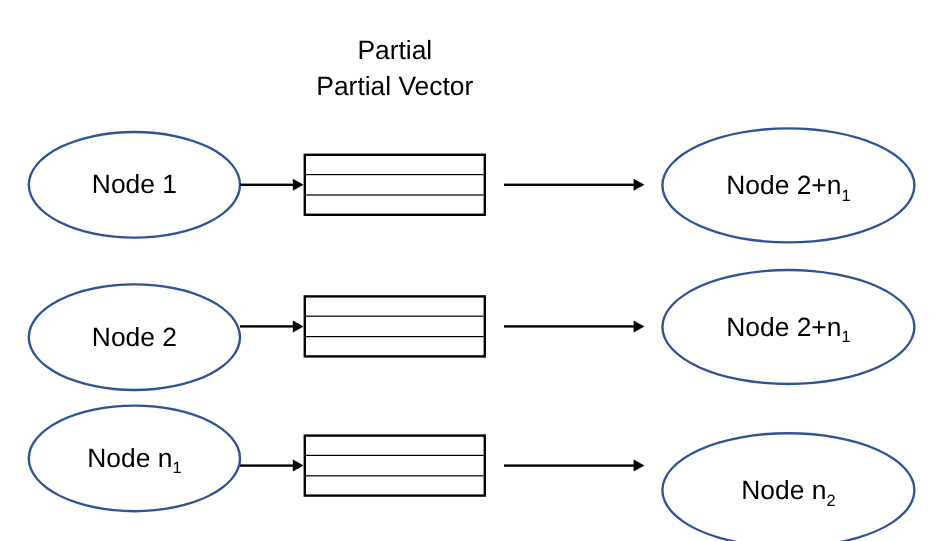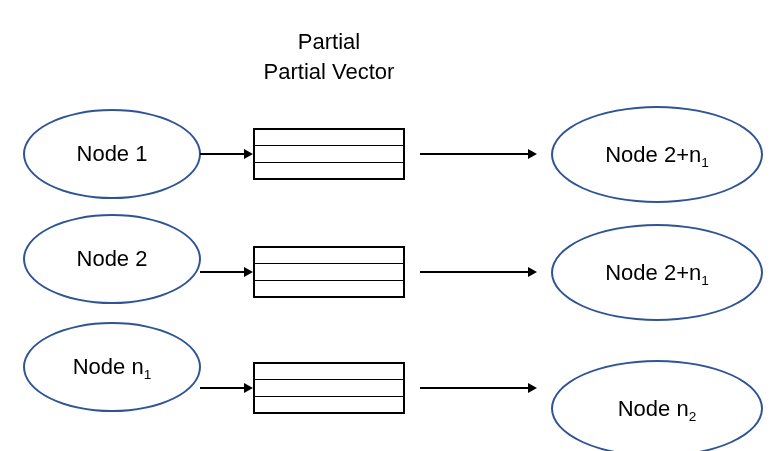--- a/index.html
+++ b/index.html
@@ -61,23 +61,23 @@
     position:absolute;right:0;top:50%;
     transform:translateY(-50%);
     width:0;height:0;
     border-left:9px solid var(--line-color);
     border-top:5px solid transparent;
     border-bottom:5px solid transparent;
   }
   
   .r1 .ellipse.left{top:109px;} .r1 .vector-box{top:128px;} .r1 .ellipse.right{top:106px;}
   .r1 .arrow{top:148px;}
-  .r2 .ellipse.left{top:214px;text-align:right;} .r2 .vector-box{top:246px;} .r2 .ellipse.right{top:224px;}
+  .r2 .ellipse.left{top:236px;text-align:right;} .r2 .vector-box{top:246px;} .r2 .ellipse.right{top:224px;}
   .r2 .arrow{top:266px;}
-  .r3 .ellipse.left{top:322px;} .r3 .vector-box{top:362px;} .r3 .ellipse.right{top:360px;}
+  .r3 .ellipse.left{top:337px;} .r3 .vector-box{top:362px;} .r3 .ellipse.right{top:360px;}
   .r3 .arrow{top:382px;}
   .arrow.a1{left:200px;width:53px;}
   .arrow.a2{left:420px;width:117px;}
 </style>
 </head>
 <body>
 
 <div class="canvas">
 
   <div class="title">

